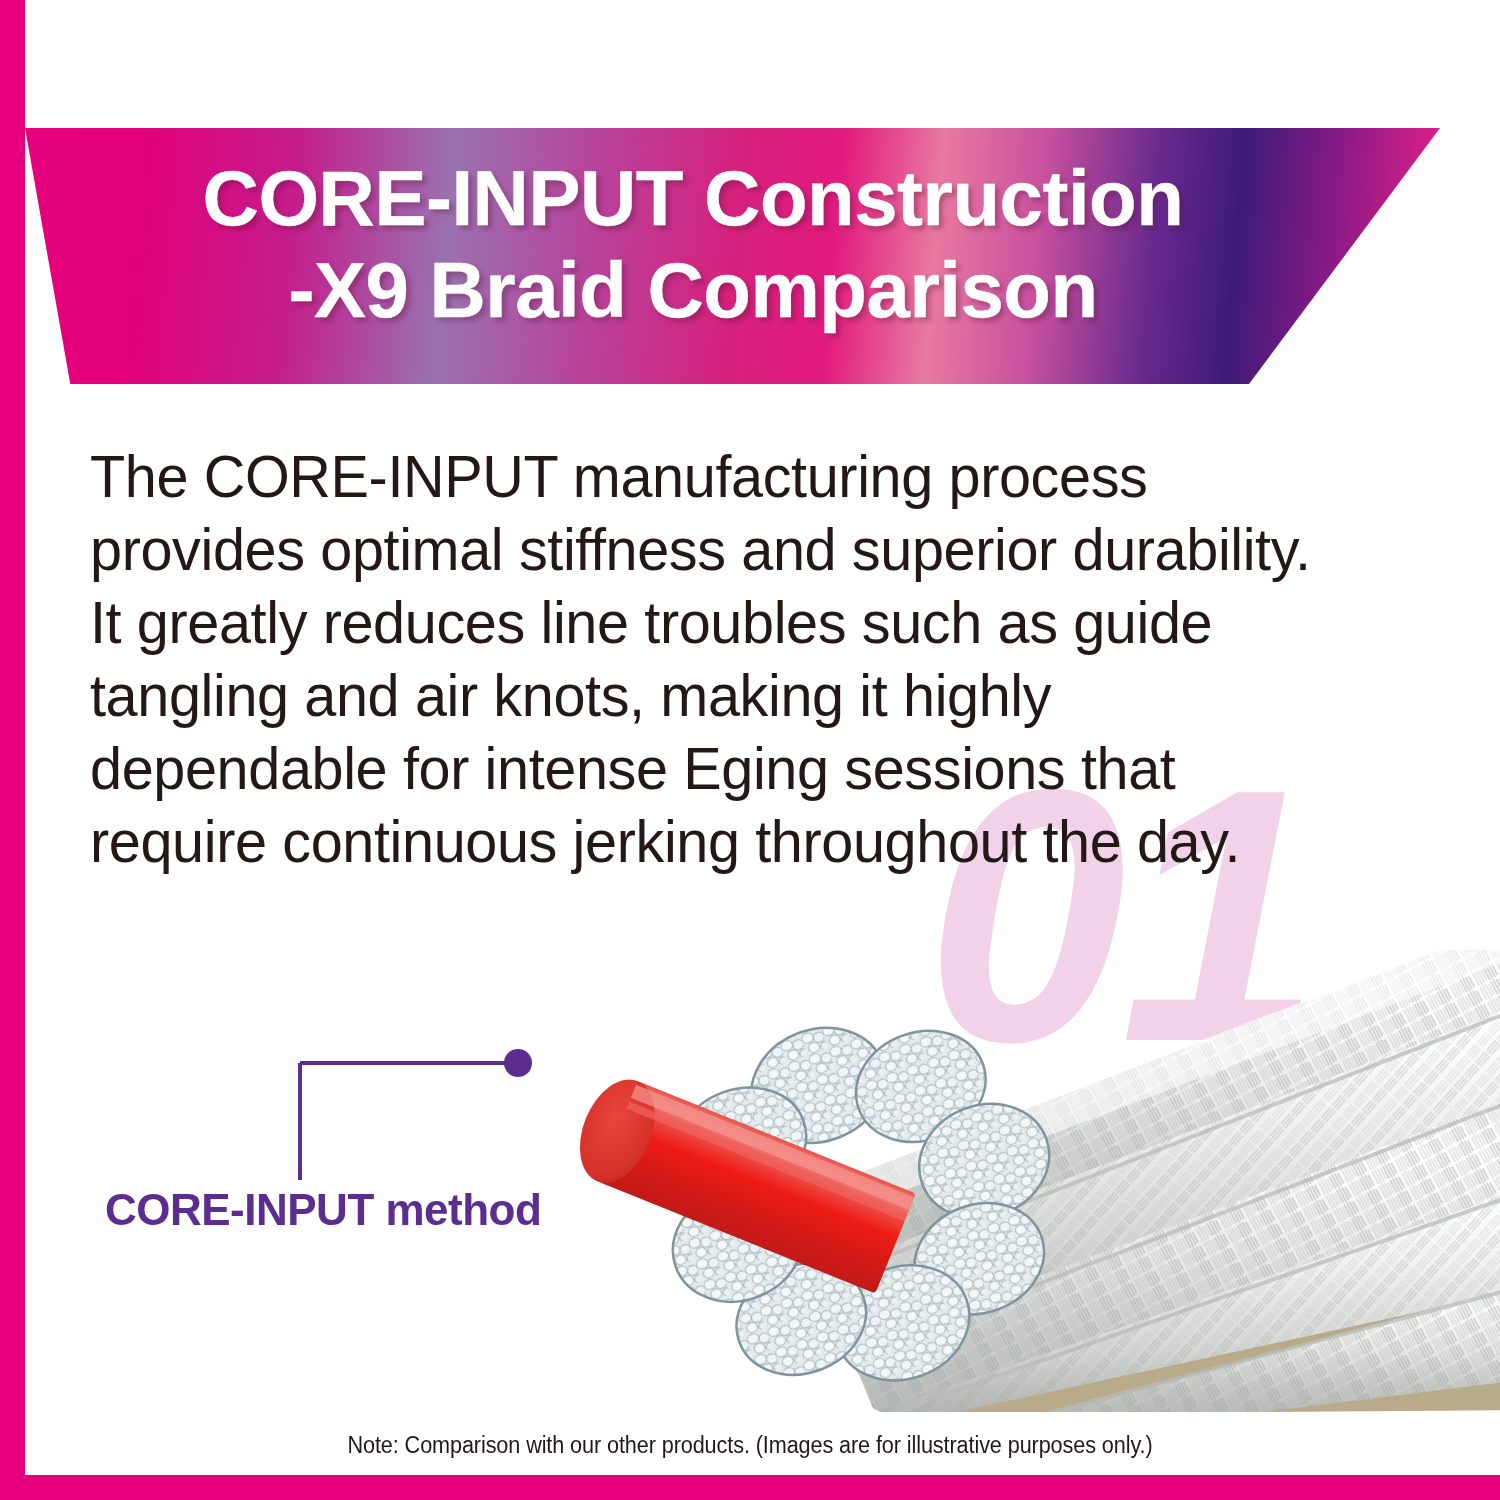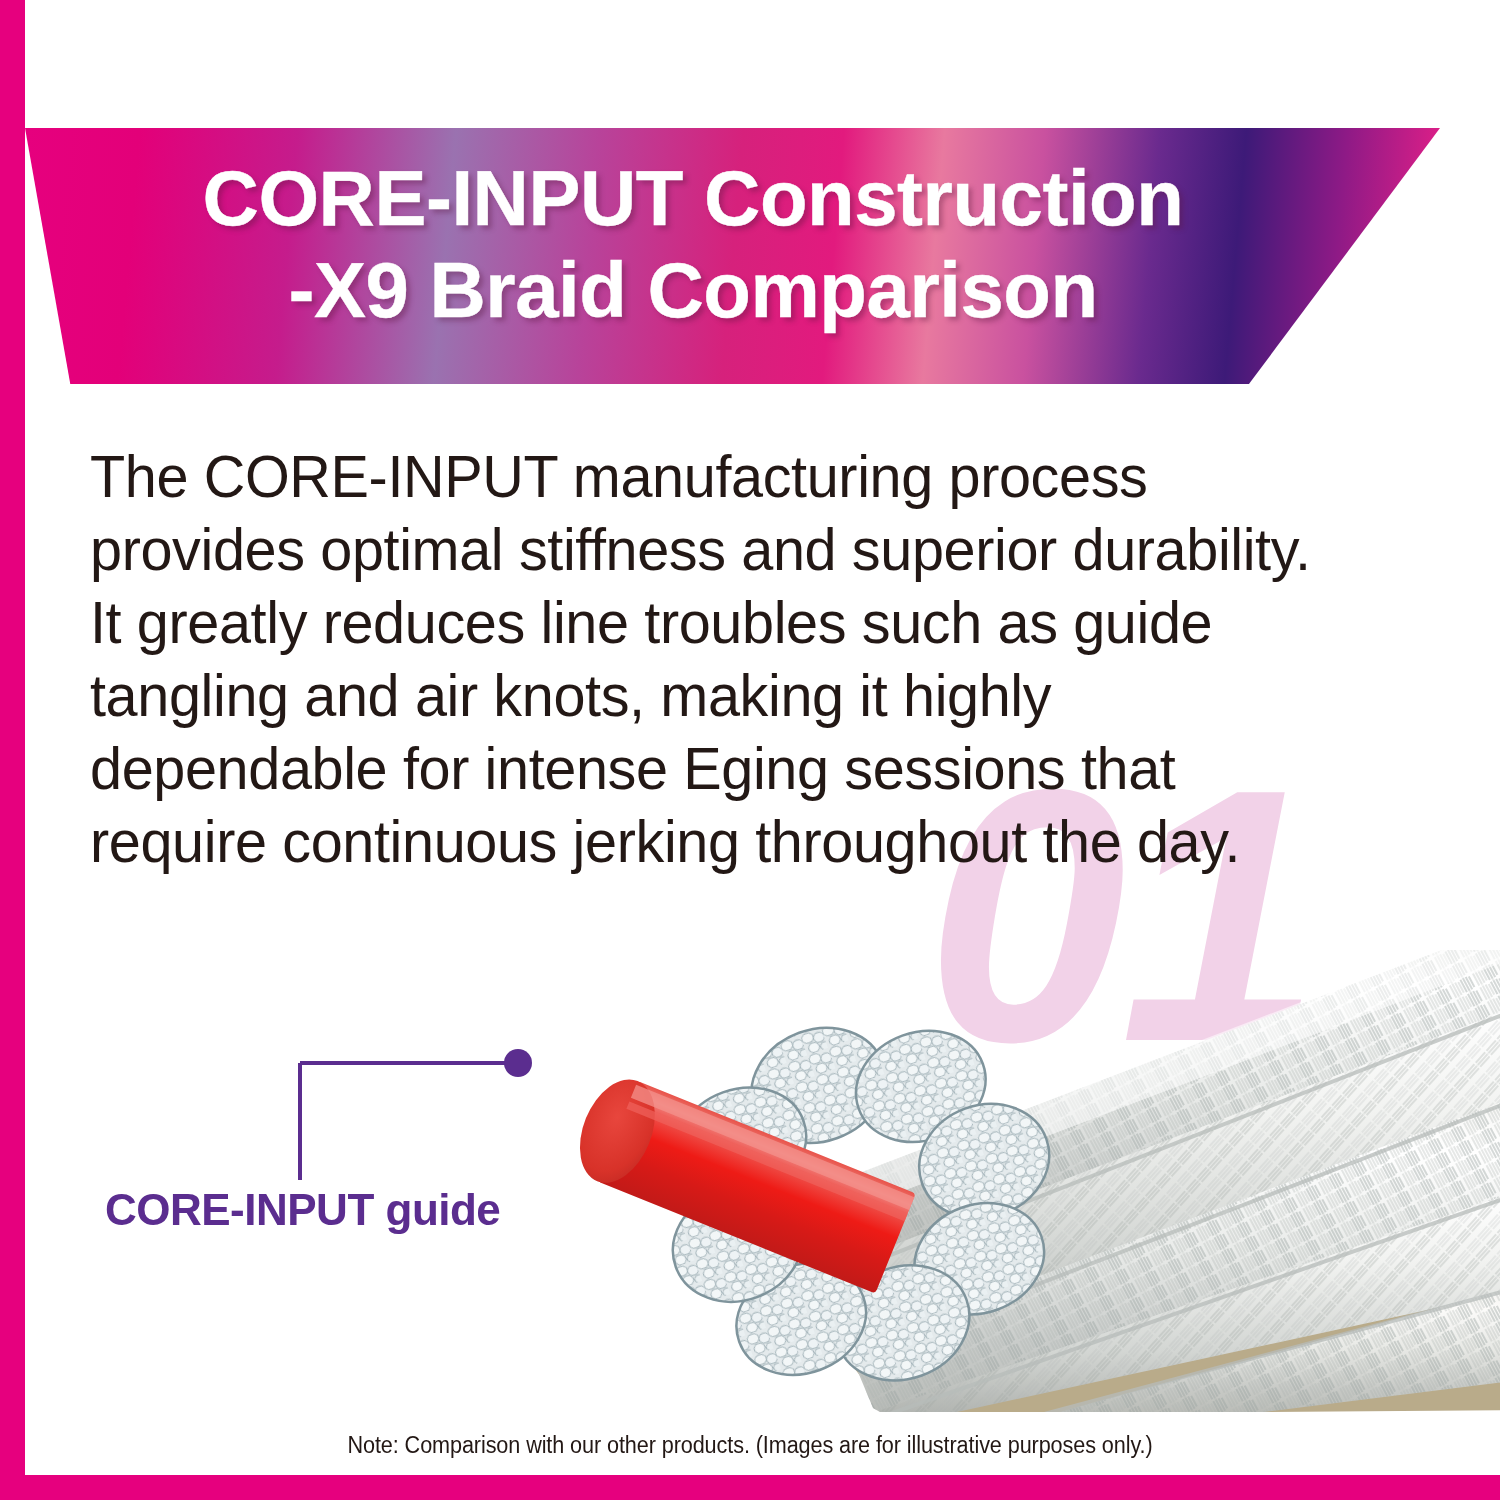--- a/index.html
+++ b/index.html
@@ -267,20 +267,20 @@
 -X9 Braid Comparison</div>
   </div>
 
   <div class="body-copy">The CORE-INPUT manufacturing process provides optimal stiffness and superior durability. It greatly reduces line troubles such as guide tangling and air knots, making it highly dependable for intense Eging sessions that require continuous jerking throughout the day.</div>
 
   <svg class="callout-svg" viewBox="0 0 300 180">
     <path d="M30 33 L30 150" stroke="#5B2D8F" stroke-width="4" fill="none"></path>
     <path d="M30 33 L235 33" stroke="#5B2D8F" stroke-width="4" fill="none"></path>
     <circle cx="248" cy="33" r="14" fill="#5B2D8F"></circle>
   </svg>
-  <div class="callout-label">CORE-INPUT guide</div>
+  <div class="callout-label">CORE-INPUT method</div>
 
   <div class="note-mask"></div>
   <div class="note">Note: Comparison with our other products. (Images are for illustrative purposes only.)</div>
 
   <div class="frame-left"></div>
   <div class="frame-bottom"></div>
 </div>
 
 </body></html>

